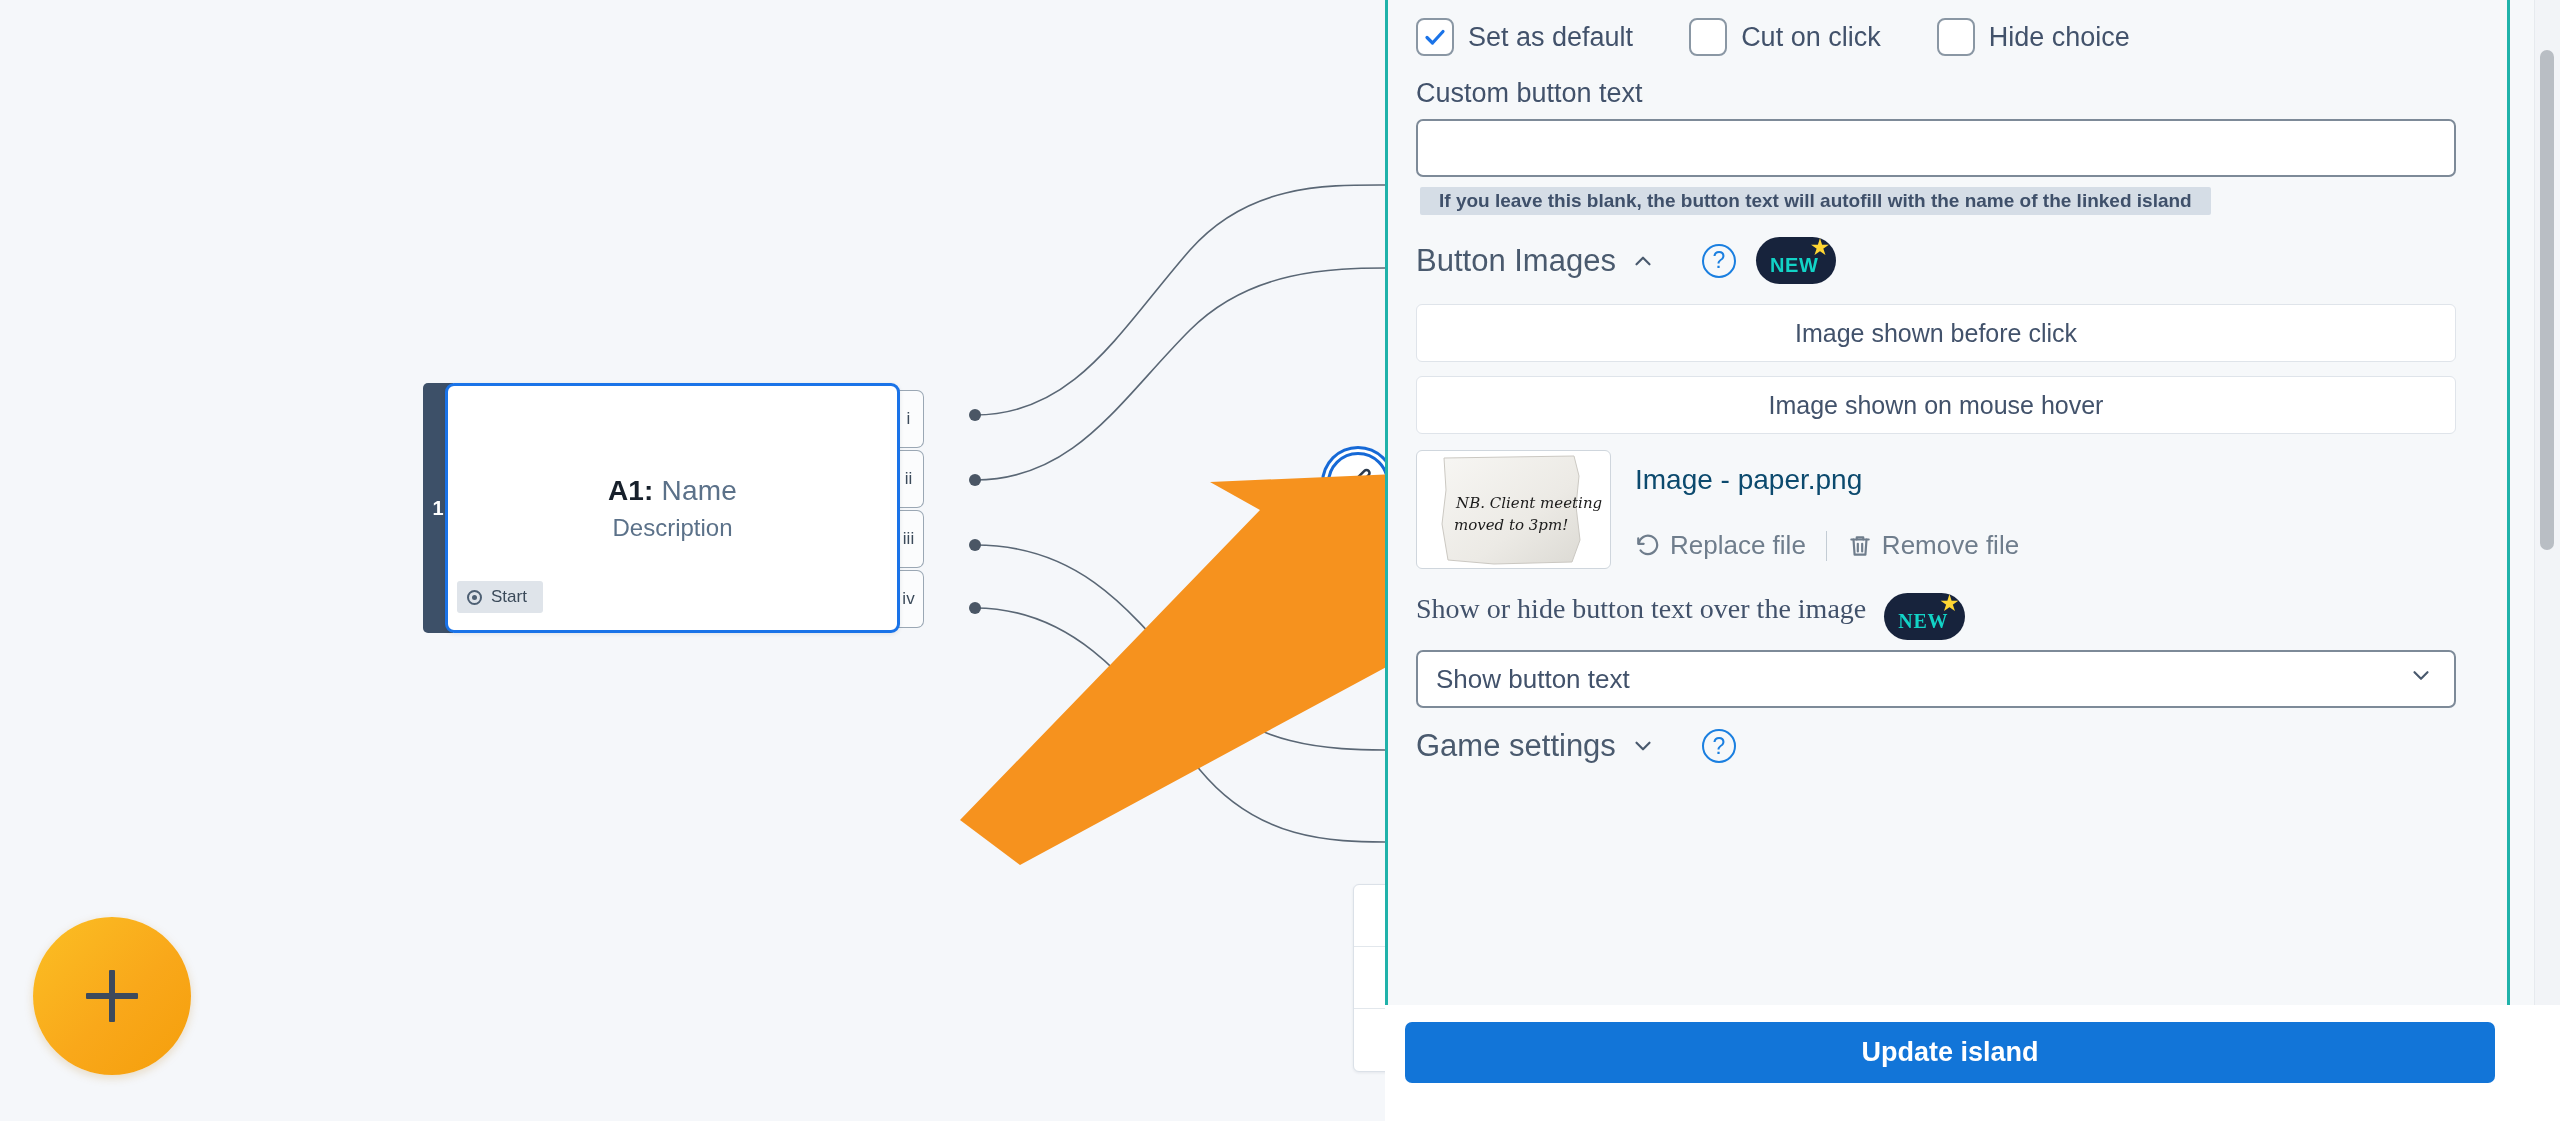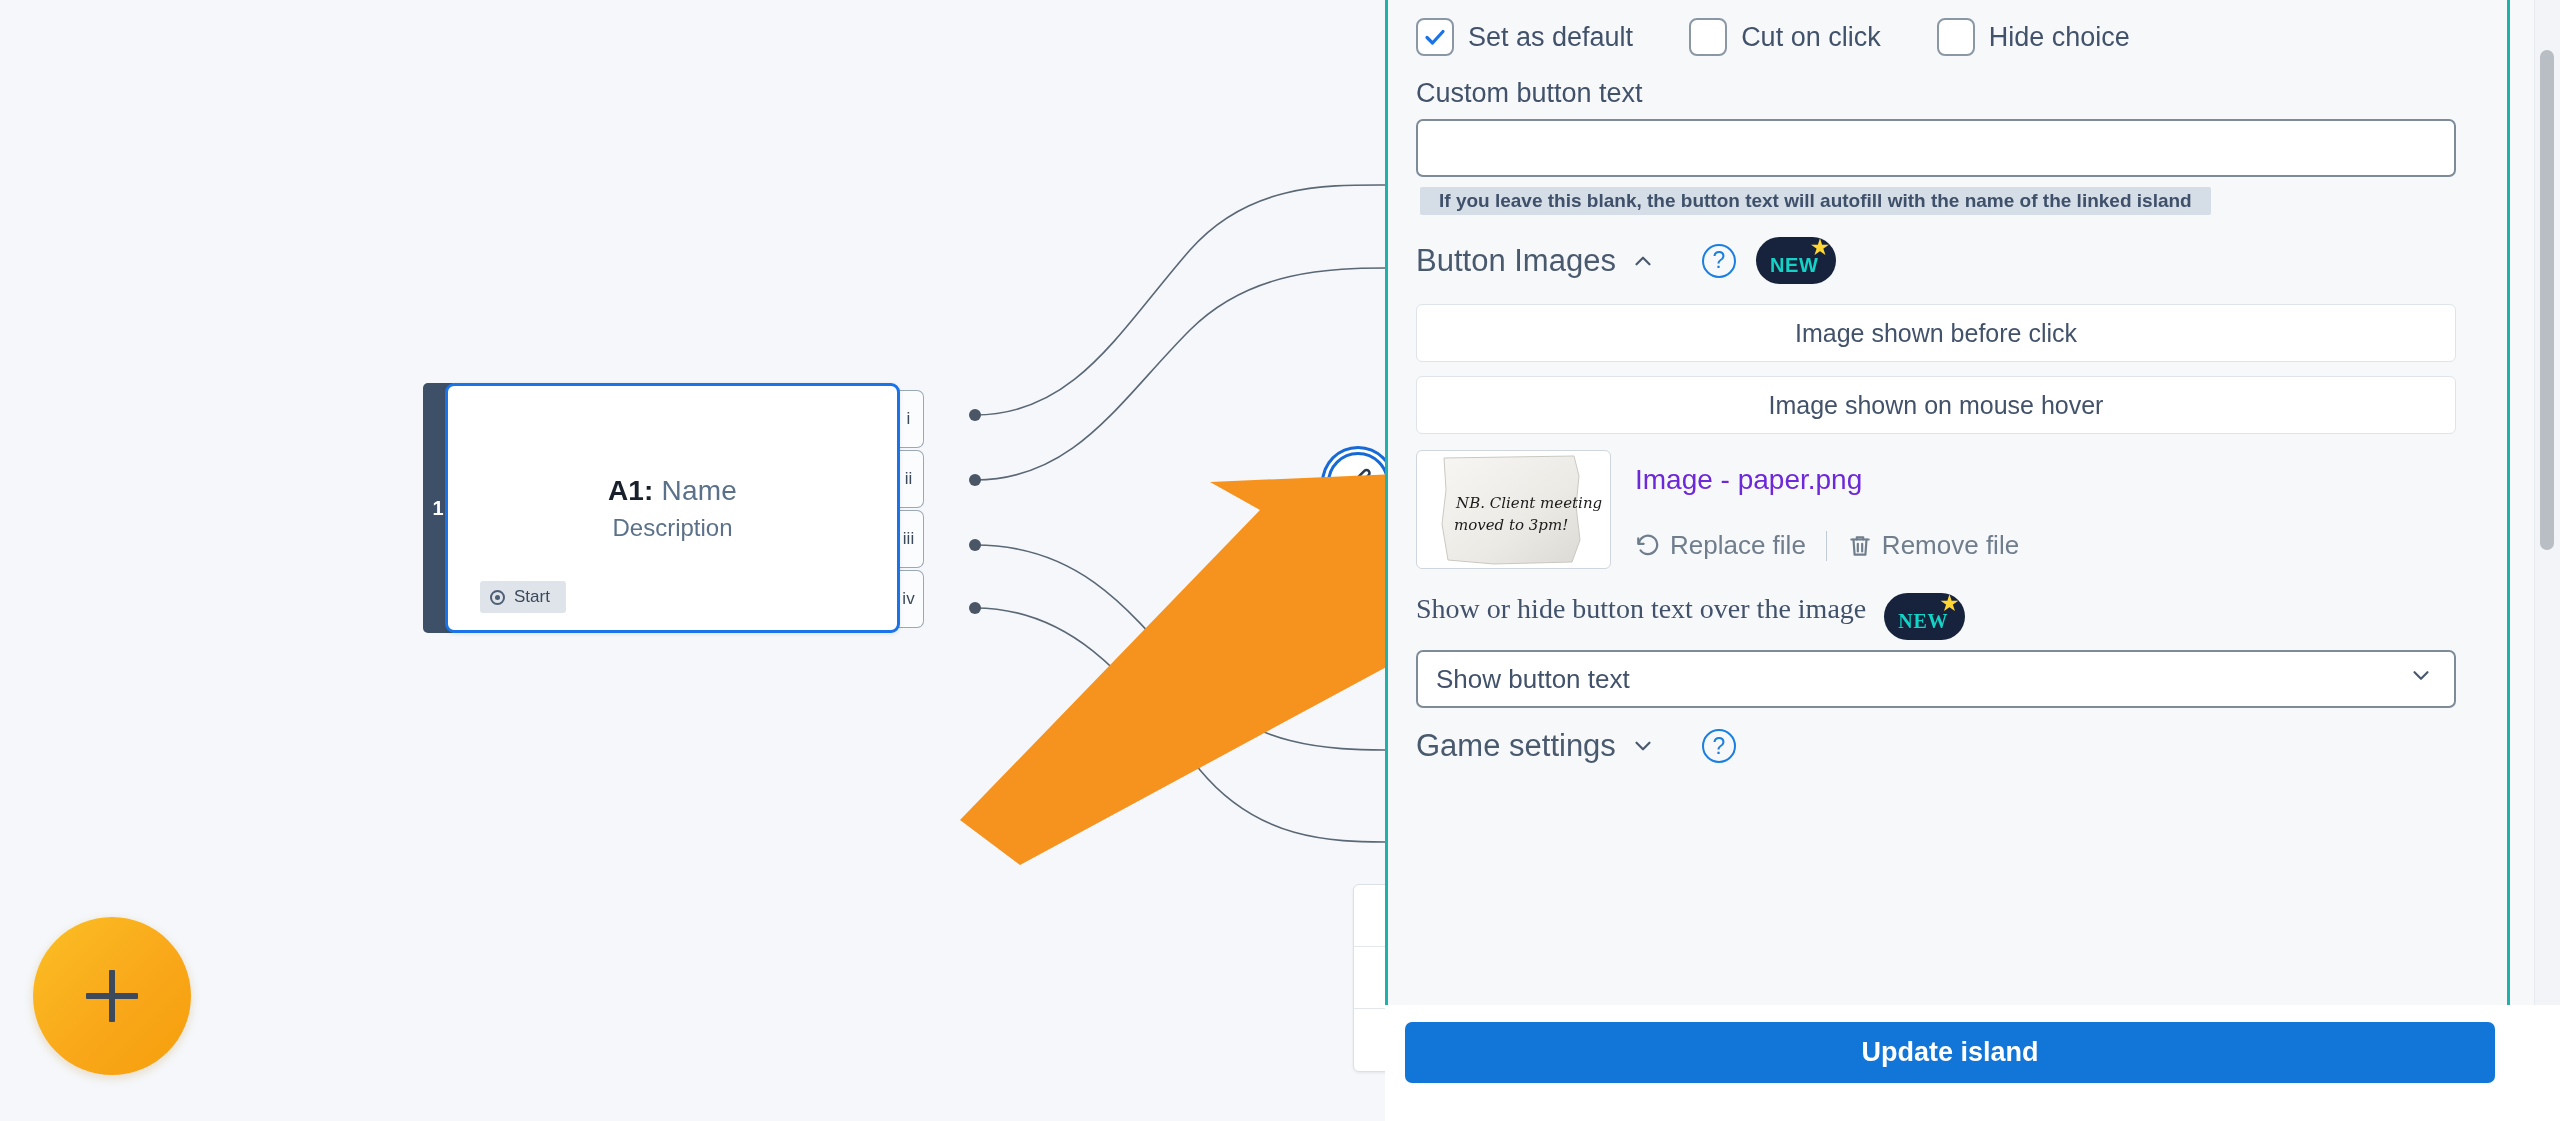--- a/index.html
+++ b/index.html
@@ -36,21 +36,21 @@
     border-radius: 9px;
     display: flex; flex-direction: column;
     align-items: center; justify-content: center;
     box-shadow: 0 1px 4px rgba(20,40,70,.10);
   }
   .node-title { font-size: 28px; letter-spacing: .2px; }
   .node-title b { color: #17202b; font-weight: 700; }
   .node-title span { color: #5b7189; font-weight: 400; }
   .node-desc { font-size: 24px; color: #5b7189; margin-top: 7px; }
   .node-start {
-    position: absolute; left: 32px; bottom: 17px;
+    position: absolute; left: 9px; bottom: 17px;
     background: #dfe4ea; border-radius: 3px;
     padding: 6px 16px 6px 10px;
     display: flex; align-items: center; gap: 9px;
     font-size: 17px; color: #3b4a5a;
   }
   .radio-dot {
     width: 15px; height: 15px; border-radius: 50%;
     border: 2px solid #4d5f73; display: inline-block; position: relative;
   }
   .radio-dot::after {
@@ -189,21 +189,21 @@
   .img-btn.second { margin-top: 14px; }
 
   .file-row { display: flex; align-items: flex-start; gap: 0; padding: 16px 0 0 28px; }
   .thumb {
     width: 195px; height: 119px; background: #ffffff;
     border: 1px solid #cfd6dd; border-radius: 6px;
     display: flex; align-items: center; justify-content: center; flex: none;
     overflow: hidden;
   }
   .file-meta { margin-left: 24px; padding-top: 14px; }
-  .file-name { font-size: 28px; color: #6d28d9; }
+  .file-name { font-size: 28px; color: #0c4a6e; }
   .file-actions { margin-top: 34px; display: flex; align-items: center; gap: 0; color: #6f7d8c; font-size: 26px; justify-content: space-between; }
   .file-act { display: flex; align-items: center; gap: 9px; }
   .file-sep { width: 1px; height: 30px; background: #c3ccd4; margin: 0 20px; }
 
   .sub-label-row { display: flex; align-items: flex-start; padding: 24px 0 10px 28px; font-family: Liberation Serif, serif; }
   .sub-label { font-size: 28px; color: #42526b; }
 
   .select-box {
     margin: 0 0 0 28px; width: 1040px; height: 58px;
     background: #ffffff; border: 2px solid #7d8a98; border-radius: 7px;

